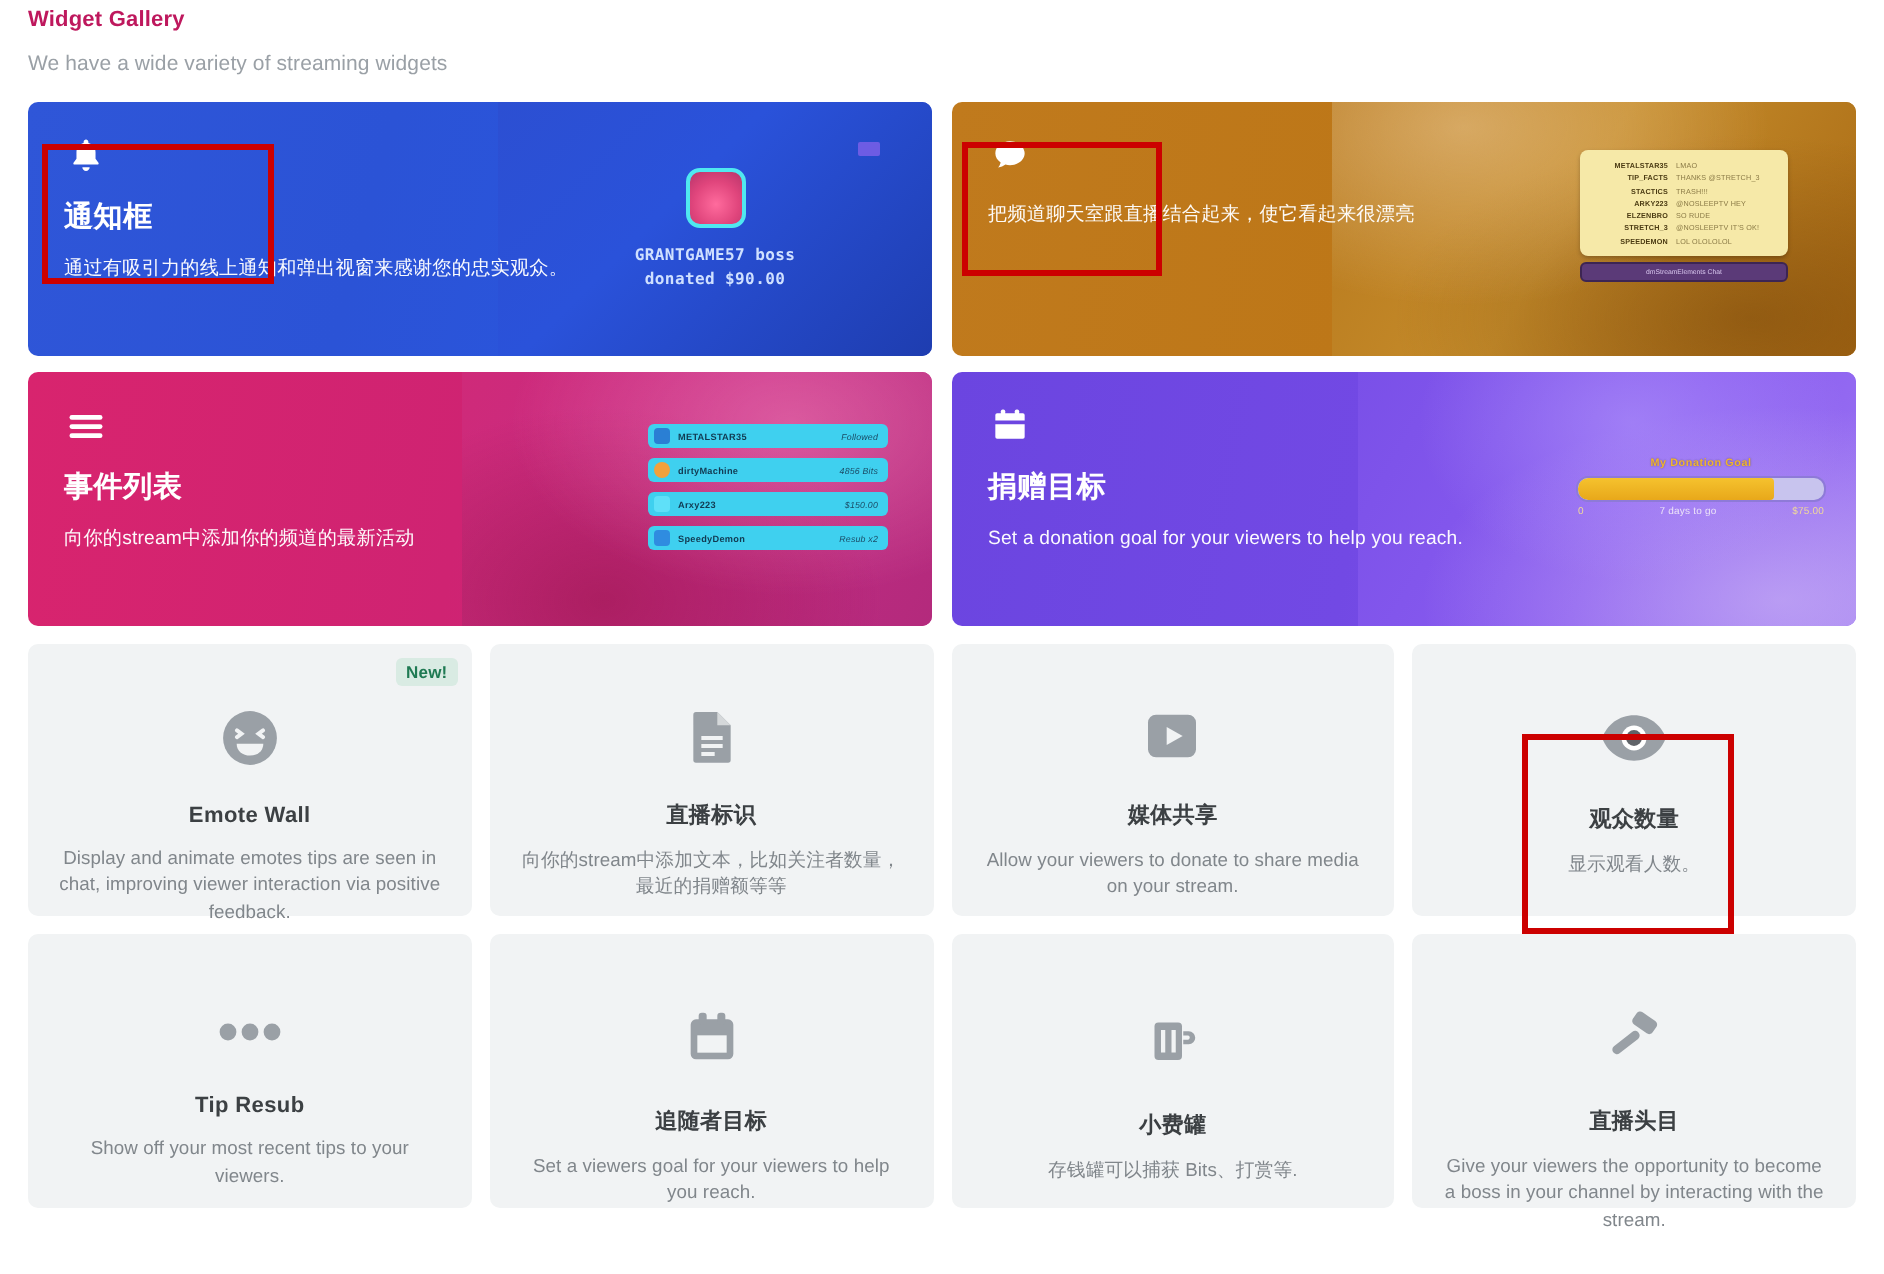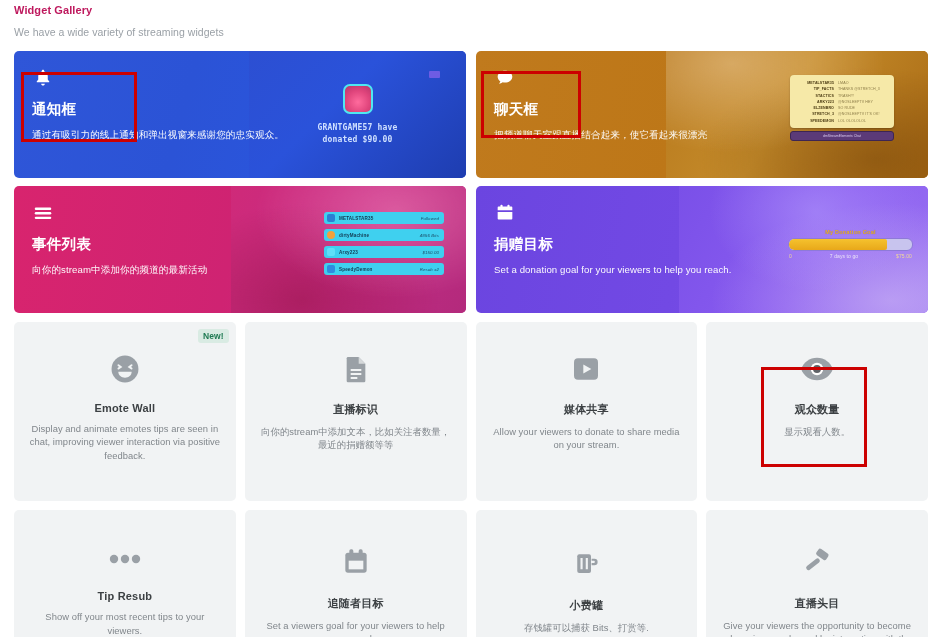--- a/index.html
+++ b/index.html
@@ -138,21 +138,21 @@
 
   
   .small-grid {
     margin-top: 9px;
     display: grid; grid-template-columns: repeat(4, 1fr); gap: 9px 9px;
   }
   .sm-card {
     position: relative;
     background: #f1f3f4;
     border-radius: 5px;
-    height: 179px;
+    height: 136px;
     padding: 16px 14px 10px 14px;
     text-align: center;
     cursor: pointer;
     display: flex; flex-direction: column; align-items: center;
   }
   .sm-card.row2 { height: 137px; }
   .sm-badge {
     position: absolute; right: 7px; top: 7px;
     background: #d9ebe3; color: #1f7a53;
     font-size: 8.5px; font-weight: bold;
@@ -178,21 +178,21 @@
   <div class="page-title">Widget Gallery</div>
   <div class="page-sub">We have a wide variety of streaming widgets</div>
 
   <div class="featured-grid">
 
     <div class="big-card card-alertbox">
       <div class="art">
         <div class="alert-chip"></div>
         <div class="alert-pop">
           <div class="alert-avatar"></div>
-          <div class="alert-text">GRANTGAME57 have</div>
+          <div class="alert-text">GRANTGAME57 boss</div>
           <div class="alert-text">donated $90.00</div>
         </div>
       </div>
       <div class="bc-inner">
         <svg class="bc-icon" viewBox="0 0 24 24">
           <path fill="#ffffff" d="M12 3c-.7 0-1.3.6-1.3 1.3v.6C8.4 5.4 6.8 7.4 6.8 9.9v3.6l-1.6 2.2c-.3.4 0 1 .5 1h12.6c.5 0 .8-.6.5-1l-1.6-2.2V9.9c0-2.5-1.6-4.5-3.9-5v-.6C13.3 3.6 12.7 3 12 3z"></path>
           <path fill="#ffffff" d="M10 18.2c0 1.1.9 2 2 2s2-.9 2-2h-4z"></path>
         </svg>
         <div class="bc-title">通知框</div>
         <div class="bc-desc">通过有吸引力的线上通知和弹出视窗来感谢您的忠实观众。</div>
@@ -230,21 +230,20 @@
             <span class="chat-user">SPEEDEMON</span>
             <span class="chat-msg">LOL OLOLOLOL</span>
           </div>
         </div>
         <div class="chat-footer">dmStreamElements Chat</div>
       </div>
       <div class="bc-inner">
         <svg class="bc-icon" viewBox="0 0 24 24">
           <path fill="#ffffff" d="M12 4C7.6 4 4 6.9 4 10.5c0 2 1.1 3.8 2.9 5-.2 1-.7 2-1.4 2.8 1.5-.2 2.9-.8 4-1.6.8.2 1.6.3 2.5.3 4.4 0 8-2.9 8-6.5S16.4 4 12 4z"></path>
         </svg>
-        <div class="bc-title">聊天框</div>
         <div class="bc-desc">把频道聊天室跟直播结合起来，使它看起来很漂亮</div>
       </div>
     </div>
 
     <div class="big-card card-eventlist">
       <div class="art">
         <div class="ev-list">
           <div class="ev-row">
             <span class="ev-ic"></span>
             <span class="ev-name">METALSTAR35</span>

